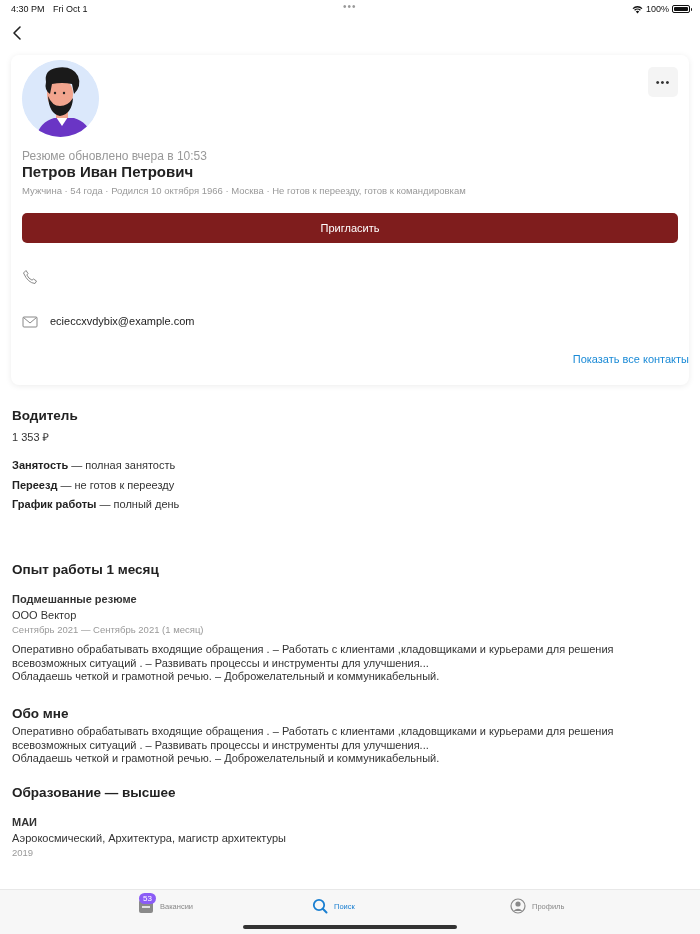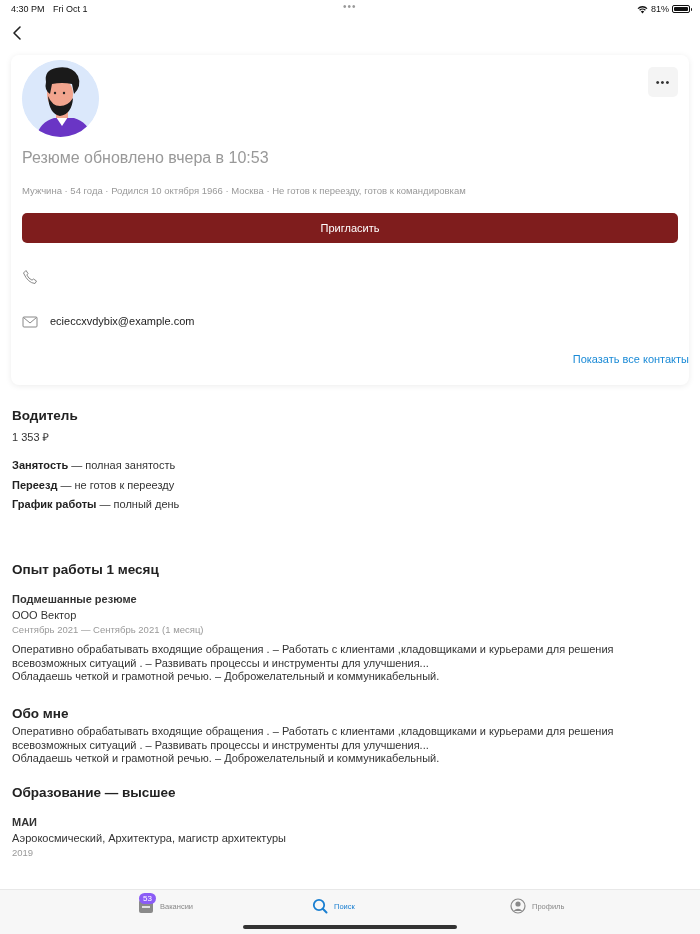--- a/index.html
+++ b/index.html
@@ -13,21 +13,21 @@
     .status-right { position: absolute; right: 10px; top: 4px; display: flex; align-items: center; gap: 3px; }
     .battery { width: 18px; height: 8px; border: 1px solid #111; border-radius: 2px; padding: 1px; position: relative; }
     .battery::after { content: ""; position: absolute; right: -3px; top: 2px; width: 1.5px; height: 3px; background: #111; border-radius: 0 1px 1px 0; }
     .battery-fill { width: 100%; height: 100%; background: #111; border-radius: 1px; }
 
     .back-btn { position: absolute; left: 10px; top: 24px; width: 16px; height: 18px; cursor: pointer; }
 
     .card { position: absolute; left: 11px; top: 55px; width: 678px; height: 330px; background: #fff; border-radius: 8px; box-shadow: 0 1px 6px rgba(0,0,0,0.08); }
     .avatar { position: absolute; left: 11px; top: 5px; width: 77px; height: 77px; border-radius: 50%; background: #dbe8fb; overflow: hidden; }
     .more-btn { position: absolute; right: 11px; top: 12px; width: 30px; height: 30px; background: #f4f4f4; border-radius: 5px; display: flex; align-items: center; justify-content: center; font-size: 11px; color: #333; letter-spacing: 1px; cursor: pointer; }
-    .updated { position: absolute; left: 11px; top: 94px; font-size: 16px; color: #999; }
+    .updated { position: absolute; left: 11px; top: 94px; font-size: 12px; color: #999; }
     .full-name { position: absolute; left: 11px; top: 108px; font-size: 15px; font-weight: bold; color: #222; }
     .meta { position: absolute; left: 11px; top: 130px; font-size: 9.5px; color: #999; }
     .invite-btn { position: absolute; left: 11px; top: 158px; width: 656px; height: 30px; background: #7f1d1d; border-radius: 5px; color: #fff; font-size: 11px; display: flex; align-items: center; justify-content: center; cursor: pointer; }
     .contact-row { position: absolute; left: 11px; display: flex; align-items: flex-start; }
     .contact-icon { width: 16px; height: 16px; margin-right: 12px; }
     .contact-main { font-size: 11px; color: #222; }
     .contact-sub { font-size: 9px; color: #999; margin-top: 3px; }
     .show-contacts { position: absolute; left: 0; width: 678px; top: 298px; text-align: right; font-size: 11px; color: #1a8ad6; cursor: pointer; }
 
     .section { position: absolute; left: 12px; }
@@ -55,21 +55,21 @@
     <span>4:30 PM</span>
     <span>Fri Oct 1</span>
   </div>
   <div class="status-center">•••</div>
   <div class="status-right">
     <svg width="11" height="9" viewBox="0 0 11 9">
       <path d="M5.5 8.5 L3.8 6.6 A2.4 2.4 0 0 1 7.2 6.6 Z" fill="#111"></path>
       <path d="M2.6 5.3 A4.2 4.2 0 0 1 8.4 5.3" stroke="#111" stroke-width="1.3" fill="none"></path>
       <path d="M1 3.6 A6.4 6.4 0 0 1 10 3.6" stroke="#111" stroke-width="1.3" fill="none"></path>
     </svg>
-    <span>81%</span>
+    <span>100%</span>
     <div class="battery">
         <div class="battery-fill"></div>
       </div>
   </div>
 </div>
 
 <div class="back-btn">
   <svg width="16" height="18" viewBox="0 0 16 18">
     <path d="M10 3 L4 9 L10 15" stroke="#222" stroke-width="1.6" fill="none" stroke-linecap="round" stroke-linejoin="round"></path>
   </svg>
@@ -86,20 +86,21 @@
       <path d="M26 36 Q27 54 38 56 Q50 54 51 38 Q46 46 38 46 Q30 46 26 36 Z" fill="#1a1a1a"></path>
       <path d="M24 22 Q22 10 34 8 Q50 5 56 16 Q60 26 52 34 L50 24 Q40 22 30 24 L28 34 Q22 30 24 22 Z" fill="#1a1a1a"></path>
       <circle cx="33" cy="33" r="1.2" fill="#222"></circle>
       <circle cx="42" cy="33" r="1.2" fill="#222"></circle>
     </svg>
   </div>
   <div class="more-btn">
     <span>•••</span>
   </div>
   <div class="updated">Резюме обновлено вчера в 10:53</div>
+  <div class="full-name">Петров Иван Петрович</div>
   <div class="meta">Мужчина · 54 года · Родился 10 октября 1966 · Москва · Не готов к переезду, готов к командировкам</div>
   <div class="invite-btn">Пригласить</div>
 
   <div class="contact-row" style="top: 210px;">
     <svg class="contact-icon" viewBox="0 0 16 16" style="margin-top:4px;">
       <path d="M4 1.5 L6 4.5 L4.8 6 Q6.5 9.5 10 11.2 L11.5 10 L14.5 12 L13 14.5 Q6 14 1.5 4 Z" stroke="#888" stroke-width="1" fill="none" stroke-linejoin="round"></path>
     </svg>
   </div>
 
   <div class="contact-row" style="top: 260px;">

